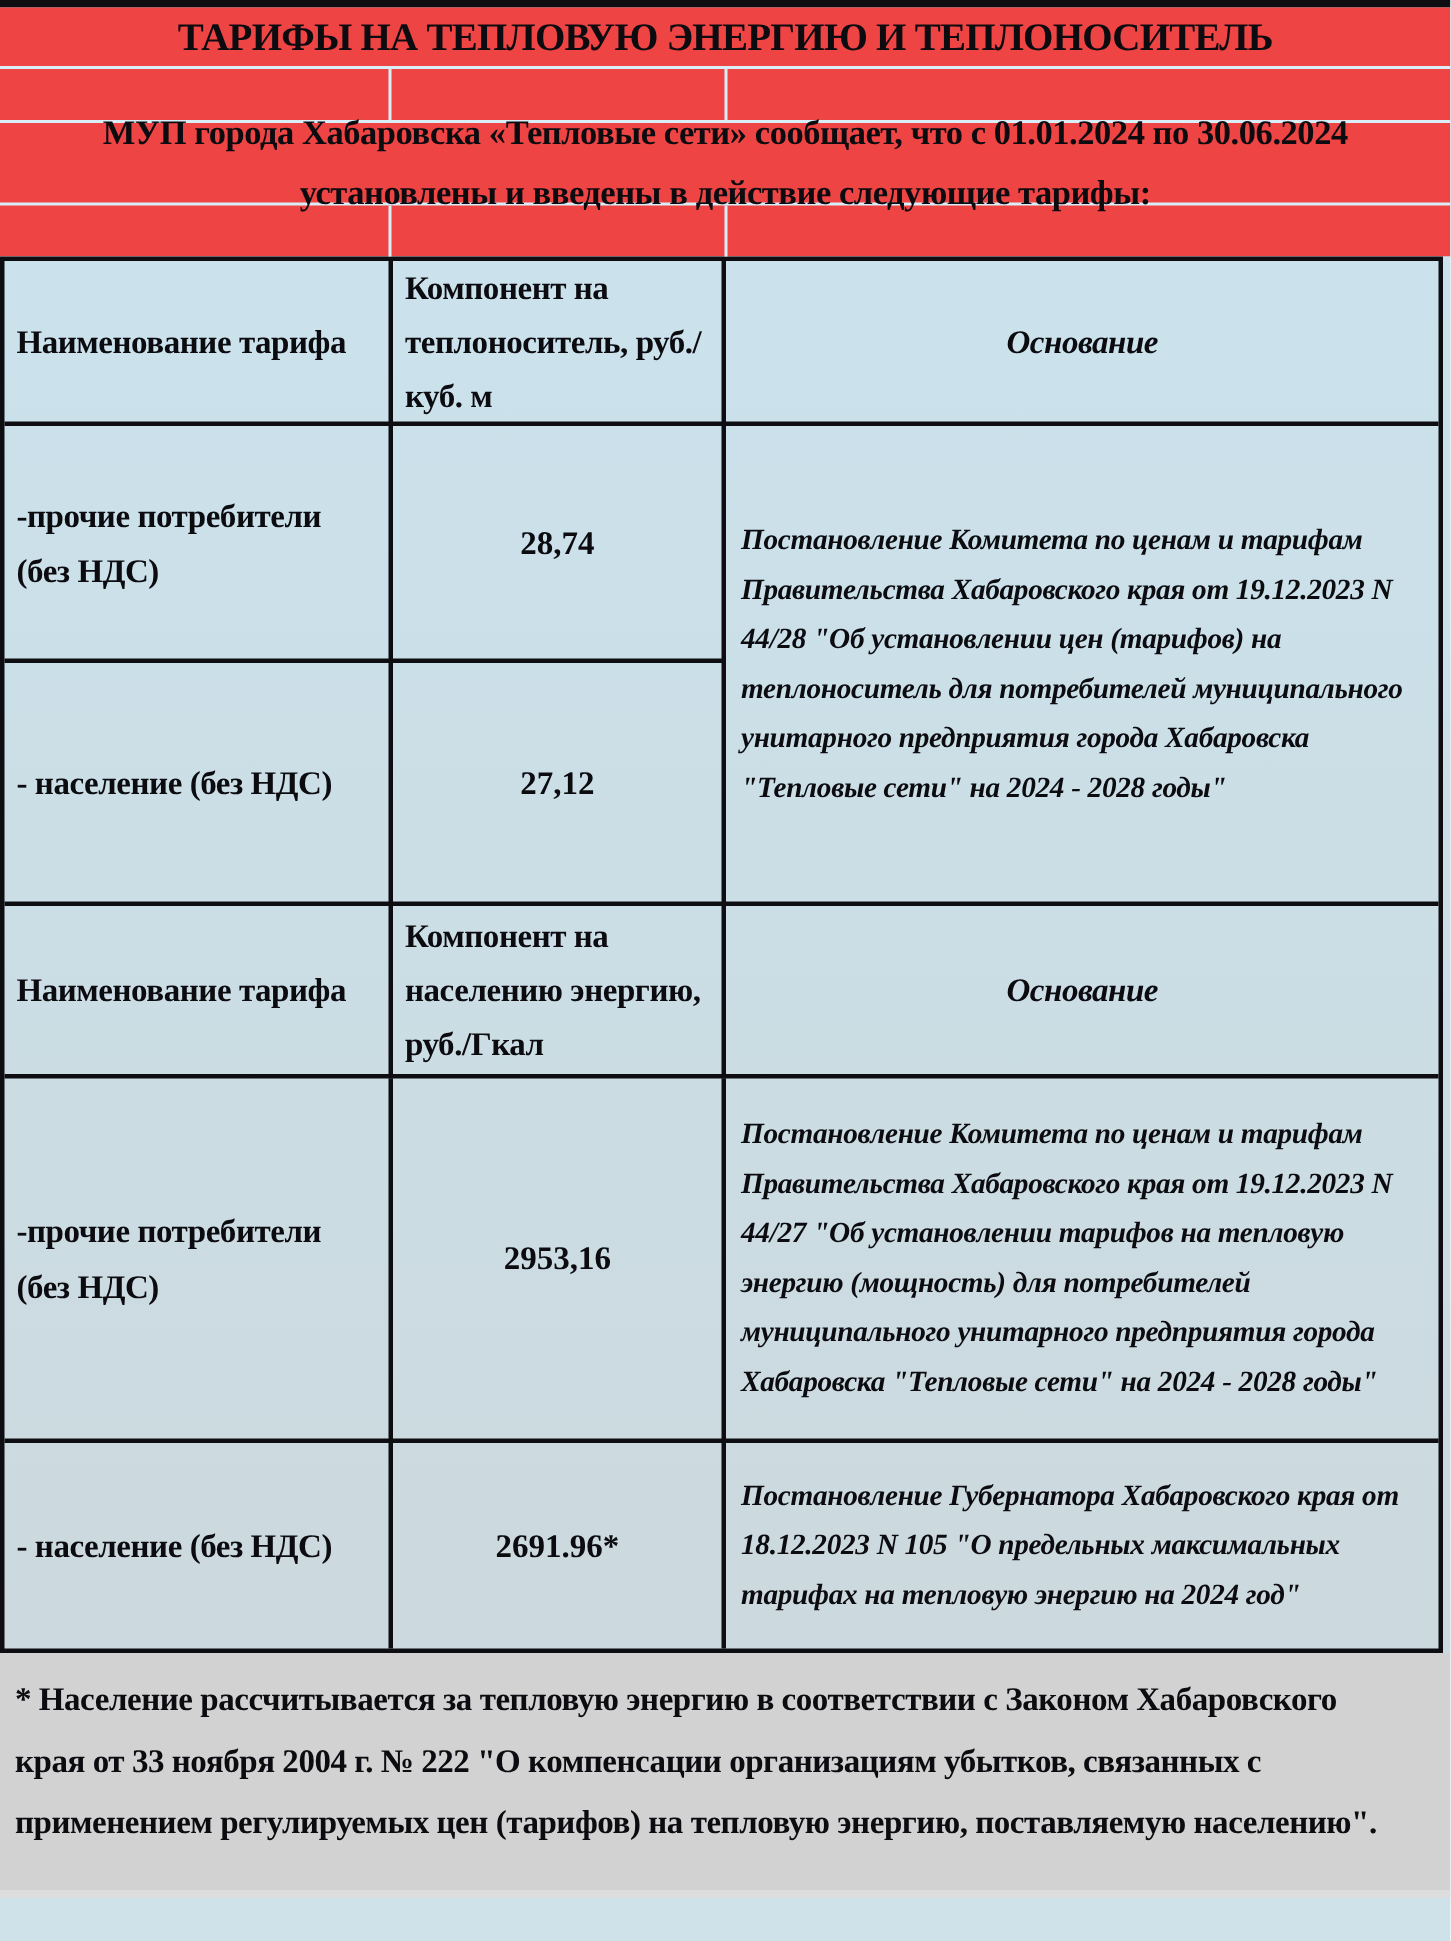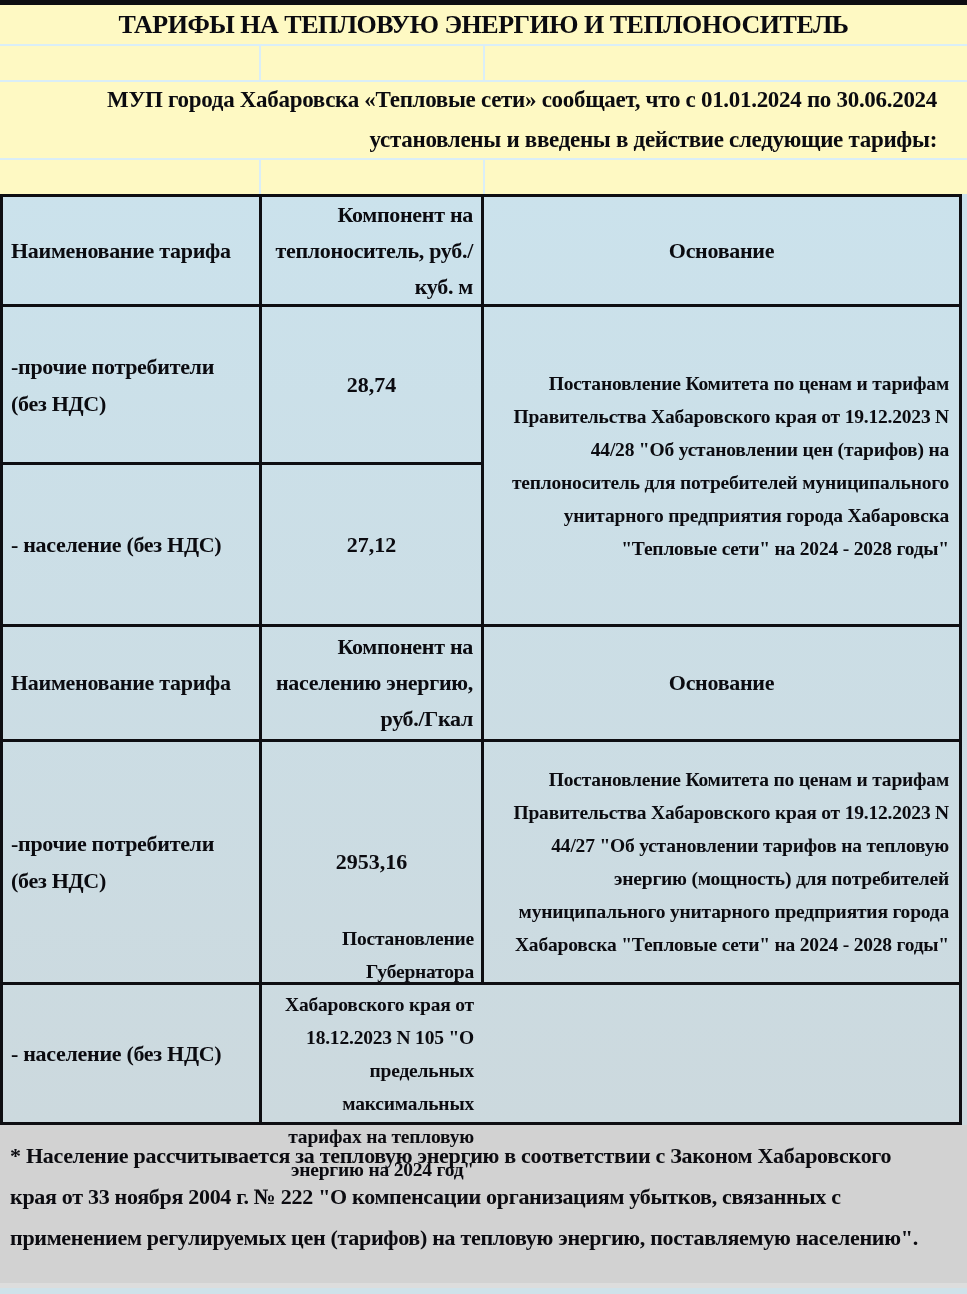--- a/index.html
+++ b/index.html
@@ -6,52 +6,52 @@
   html,body { background:#ffffff; }
   .page {
     width:967px; height:1294px; overflow:hidden;
     font-family:"Liberation Serif","DejaVu Serif",serif;
     font-weight:bold; color:#0b0b10; position:relative;
     background:#cfe2ea;
   }
   .top-border { height:5px; background:#0e0e12; }
 
   
-  .head-section { background:#fef9c3; }
+  .head-section { background:#ef4444; }
   .title-row {
     height:39px; display:flex; align-items:center; justify-content:center;
     font-size:26px; letter-spacing:-0.5px;
   }
   .spacer-row { height:36px; display:flex; border-top:2px solid #daeef7; }
   .spacer-row .sp-c1 { width:261px; border-right:2px solid #daeef7; }
   .spacer-row .sp-c2 { width:224px; border-right:2px solid #daeef7; }
   .spacer-row .sp-c3 { flex:1; }
   .subtitle-row {
-    height:78px; border-top:2px solid #daeef7;
-    display:flex; align-items:center; justify-content:center; text-align:right;
+    height:55px; border-top:2px solid #daeef7;
+    display:flex; align-items:center; justify-content:center; text-align:center;
     font-size:23px; line-height:40px; padding:0 30px; letter-spacing:-0.3px;
   }
 
   
   .table-zone { background:linear-gradient(#cbe2ec,#ccd9de); }
   .tariff-table {
     width:962px;
     display:grid;
     grid-template-columns:259px 222px 1fr;
     grid-template-rows:110px 158px 162px 115px 243px 137px;
     border:3px solid #0e0e12;
     background:transparent;
   }
   .cell {
     border-right:3px solid #0e0e12; border-bottom:3px solid #0e0e12;
     display:flex; align-items:center; padding:4px 8px;
   }
-  .cell.last-col { border-right:none; }
+  .cell.last-col { border-right:none;font-style:italic; }
   .cell.last-row { border-bottom:none; }
-  .cell.center { justify-content:center; text-align:right; }
+  .cell.center { justify-content:center; text-align:left; }
   .hdr { font-size:22px; line-height:36px; letter-spacing:-0.3px; }
   .lbl { font-size:22px; line-height:37px; letter-spacing:-0.3px; }
   .val { font-size:22px; }
   .basis { font-size:19.5px; line-height:33px; letter-spacing:-0.2px; padding:7px 10px; }
   .basis-merged { grid-column:3; grid-row:2 / span 2; }
 
   
   .footnote {
     background:#d2d2d2; height:163px; padding:10px 26px 0 10px;
     font-size:22px; line-height:41px; letter-spacing:-0.3px;
@@ -95,18 +95,19 @@
 
       <div class="cell hdr">Наименование тарифа</div>
       <div class="cell hdr center">Компонент на населению энергию, руб./Гкал</div>
       <div class="cell hdr center last-col">Основание</div>
 
       <div class="cell lbl">-прочие потребители (без НДС)</div>
       <div class="cell val center">2953,16</div>
       <div class="cell basis center last-col">Постановление Комитета по ценам и тарифам Правительства Хабаровского края от 19.12.2023 N 44/27 "Об установлении тарифов на тепловую энергию (мощность) для потребителей муниципального унитарного предприятия города Хабаровска "Тепловые сети" на 2024 - 2028 годы"</div>
 
       <div class="cell lbl last-row">- население (без НДС)</div>
+      <div class="cell val center last-row">2691.96*</div>
       <div class="cell basis center last-col last-row">Постановление Губернатора Хабаровского края от 18.12.2023 N 105 "О предельных максимальных тарифах на тепловую энергию на 2024 год"</div>
     </div>
   </div>
 
   <div class="footnote">* Население рассчитывается за тепловую энергию в соответствии с Законом Хабаровского края от 33 ноября 2004 г. № 222 "О компенсации организациям убытков, связанных с применением регулируемых цен (тарифов) на тепловую энергию, поставляемую населению".</div>
 </div>
 
 </body></html>

